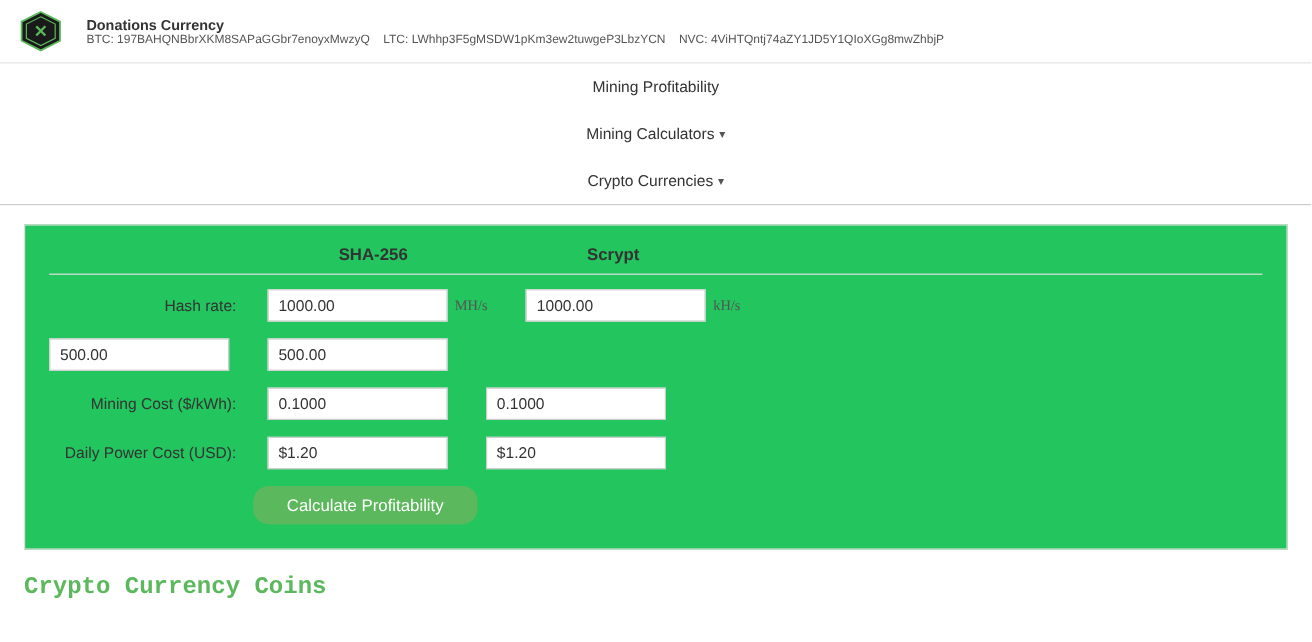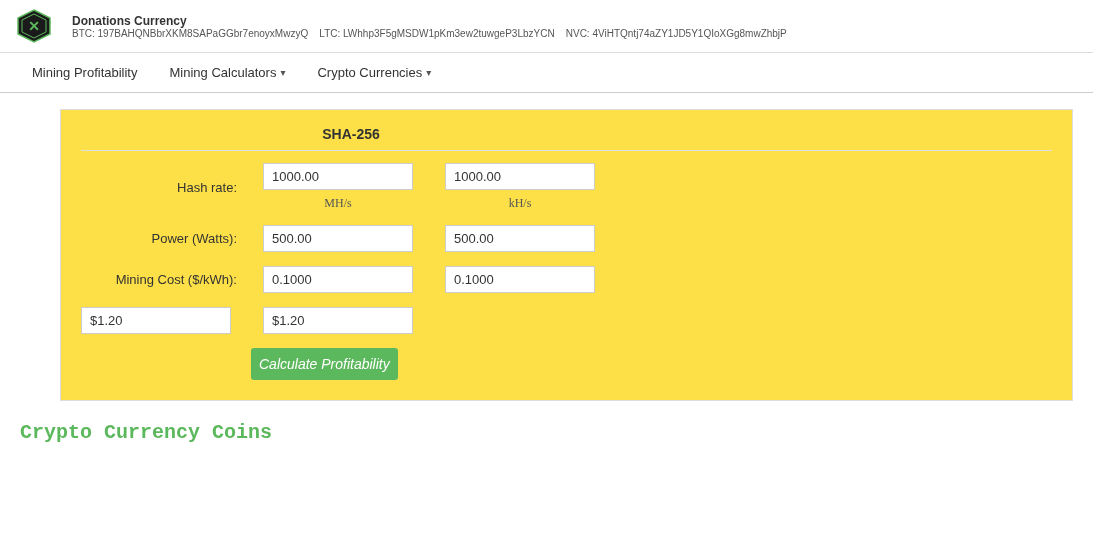--- a/index.html
+++ b/index.html
@@ -46,20 +46,21 @@
     }
 
     
     #navbar {
       background: #fff;
       border-bottom: 1px solid #ccc;
       padding: 0 16px;
       display: flex;
       align-items: center;
       gap: 0;
+      flex-direction: column;
     }
     .nav-item {
       padding: 12px 16px;
       font-size: 13px;
       color: #333;
       cursor: pointer;
       display: flex;
       align-items: center;
       gap: 4px;
       text-decoration: none;
@@ -78,24 +79,23 @@
     #page-title {
       font-size: 20px;
       color: #5cb85c;
       font-family: 'Courier New', monospace;
       margin-bottom: 16px;
     }
 
     
     #profitability-box {
       border: 1px solid #ddd;
-      background: #fde047;
+      background: #22c55e;
       padding: 16px 20px 20px;
       margin-bottom: 20px;
-      margin-left: 40px;
     }
 
     .col-headers {
       display: flex;
       margin-left: 170px;
       margin-bottom: 8px;
     }
     .col-header {
       width: 200px;
       text-align: center;
@@ -116,21 +116,20 @@
       padding-right: 14px;
       font-size: 13px;
       color: #333;
       font-weight: normal;
     }
     .input-group {
       display: flex;
       align-items: center;
       gap: 6px;
       margin-right: 20px;
-      flex-direction: column;
     }
     .calc-input {
       width: 150px;
       padding: 5px 8px;
       border: 1px solid #ccc;
       font-size: 13px;
       color: #333;
       background: #fff;
     }
     .unit-label {
@@ -142,26 +141,25 @@
     .divider {
       border: none;
       border-top: 1px solid #e0e0e0;
       margin: 4px 0 12px 0;
     }
 
     #calculate-btn {
       background: #5cb85c;
       color: #fff;
       border: none;
-      padding: 8px 8px;
+      padding: 8px 28px;
       font-size: 14px;
       cursor: pointer;
-      border-radius: 3px;
+      border-radius: 13px;
       margin-left: 170px;
-      font-style: italic;
     }
 
     #coins-title {
       font-size: 20px;
       color: #5cb85c;
       font-family: 'Courier New', monospace;
       margin-top: 8px;
     }
   </style>
 </head>
@@ -202,40 +200,40 @@
 </nav>
 
 <div id="main">
 
 
   <div id="profitability-box">
 
     
     <div class="col-headers">
       <div class="col-header">SHA-256</div>
+      <div class="col-header">Scrypt</div>
     </div>
 
     <hr class="divider">
 
     
     <div class="form-row">
       <div class="row-label">Hash rate:</div>
       <div class="input-group">
         <input class="calc-input" type="text" value="1000.00" style="">
         <span class="unit-label">MH/s</span>
       </div>
       <div class="input-group">
         <input class="calc-input" type="text" value="1000.00" style="">
         <span class="unit-label">kH/s</span>
       </div>
     </div>
 
     
     <div class="form-row">
-      <div class="row-label">Power (Watts):</div>
       <div class="input-group">
         <input class="calc-input" type="text" value="500.00" style="">
       </div>
       <div class="input-group">
         <input class="calc-input" type="text" value="500.00" style="">
       </div>
     </div>
 
     
     <div class="form-row">
@@ -243,20 +241,21 @@
       <div class="input-group">
         <input class="calc-input" type="text" value="0.1000" style="">
       </div>
       <div class="input-group">
         <input class="calc-input" type="text" value="0.1000" style="">
       </div>
     </div>
 
     
     <div class="form-row">
+      <div class="row-label">Daily Power Cost (USD):</div>
       <div class="input-group">
         <input class="calc-input" type="text" value="$1.20" style="">
       </div>
       <div class="input-group">
         <input class="calc-input" type="text" value="$1.20" style="">
       </div>
     </div>
 
     
     <button id="calculate-btn">Calculate Profitability</button>

